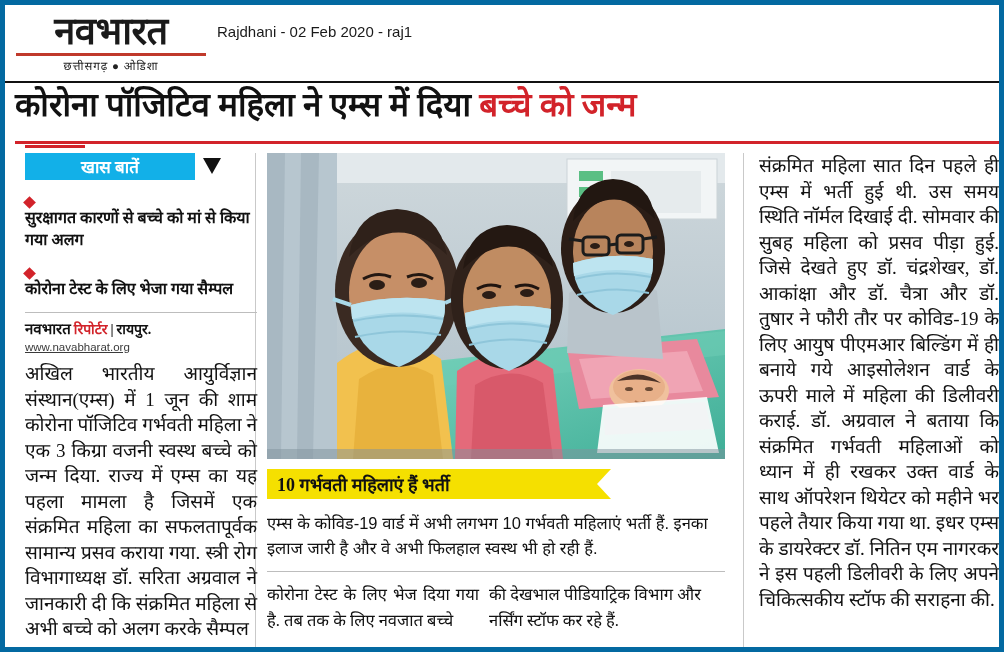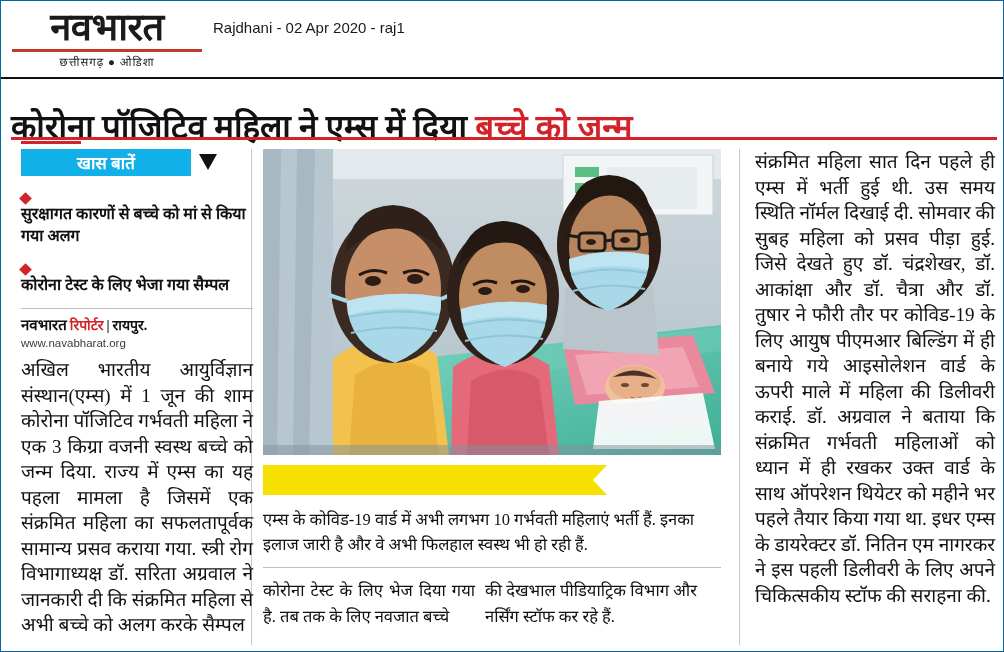--- a/index.html
+++ b/index.html
@@ -10,21 +10,21 @@
   body {
     font-family: "Liberation Sans", sans-serif;
   }
   #page {
     position: relative;
     width: 1004px;
     height: 652px;
     background: #ffffff;
     overflow: hidden;
     box-sizing: border-box;
-    border: 1px solid #0369a1;
+    border: 5px solid #0369a1;
   }
 
   
   .masthead {
     position: absolute;
     left: 0;
     top: 0;
     width: 1004px;
     height: 72px;
   }
@@ -69,21 +69,21 @@
     top: 76px;
     width: 1004px;
     height: 2px;
     background: #111;
   }
 
   
   .headline-wrap {
     position: absolute;
     left: 10px;
-    top: 104px;
+    top: 78px;
     width: 986px;
     height: 44px;
     display: flex;
     align-items: center;
   }
   .headline {
     font-family: "Liberation Serif", serif;
     font-weight: bold;
     font-size: 33px;
     line-height: 42px;
@@ -204,20 +204,21 @@
     font-size: 14px;
     color: #111;
     margin-left: 3px;
   }
   .website {
     font-family: "Liberation Sans", sans-serif;
     font-size: 11.5px;
     color: #3b3b3b;
     margin-top: 3px;
     margin-bottom: 8px;
+    text-decoration: underline;
   }
   .body-text {
     font-family: "Liberation Serif", serif;
     font-size: 19px;
     line-height: 25.5px;
     color: #111;
     text-align: justify;
     text-justify: inter-word;
   }
 
@@ -253,21 +254,21 @@
     left: 330px;
     top: 0;
     width: 0;
     height: 0;
     border-top: 15px solid #f5e000;
     border-bottom: 15px solid #f5e000;
     border-right: 14px solid transparent;
   }
   .mid-caption {
     margin-top: 12px;
-    font-family: Liberation Serif, serif;
+    font-family: Liberation Sans, sans-serif;
     font-size: 16.5px;
     line-height: 25px;
     color: #111;
     border-bottom: 1px solid #bdbdbd;
     padding-bottom: 10px;
   }
   .mid-two-col {
     margin-top: 10px;
     display: flex;
     gap: 10px;
@@ -285,21 +286,21 @@
 <body>
 
 <div id="page">
 
   <div class="masthead">
     <div class="logo-block">
       <div class="logo-main">नवभारत</div>
       <div class="logo-rule"></div>
       <div class="logo-sub">छत्तीसगढ़  ●  ओडिशा</div>
     </div>
-    <div class="edition-line">Rajdhani - 02 Apr 2020 - raj1</div>
+    <div class="edition-line">Rajdhani - 02 Feb 2020 - raj1</div>
   </div>
   <div class="masthead-rule"></div>
 
   <div class="headline-wrap">
     <div class="headline">
       <span>कोरोना पॉजिटिव महिला ने एम्स में दिया </span><span class="hl-red">बच्चे को जन्म</span>
     </div>
   </div>
   <div class="headline-rule"></div>
 
@@ -433,20 +434,21 @@
           <path d="M306 110 q40 -12 80 -4 q0 10 -1 15 q-40 -9 -78 2 Z" fill="#bde4f0"></path>
           <path d="M308 126 q38 -10 76 -2" stroke="#8fc6da" stroke-width="2" fill="none"></path>
           <path d="M310 142 q36 -10 72 -2" stroke="#8fc6da" stroke-width="2" fill="none"></path>
         </g>
 
         <rect x="0" y="296" width="458" height="10" fill="#7f919c" opacity="0.5"></rect>
       </svg>
     </div>
 
     <div class="yellow-caption">
+      <span class="yellow-caption-text">10 गर्भवती महिलाएं हैं भर्ती</span>
       <span class="yellow-tail"></span>
     </div>
 
     <div class="mid-caption">एम्स के कोविड-19 वार्ड में अभी लगभग 10 गर्भवती महिलाएं भर्ती हैं. इनका इलाज जारी है और वे अभी फिलहाल स्वस्थ भी हो रही हैं.</div>
 
     <div class="mid-two-col">
       <div>कोरोना टेस्ट के लिए भेज दिया गया है. तब तक के लिए नवजात बच्चे</div>
       <div>की देखभाल पीडियाट्रिक विभाग और नर्सिंग स्टॉफ कर रहे हैं.</div>
     </div>
   </div>

